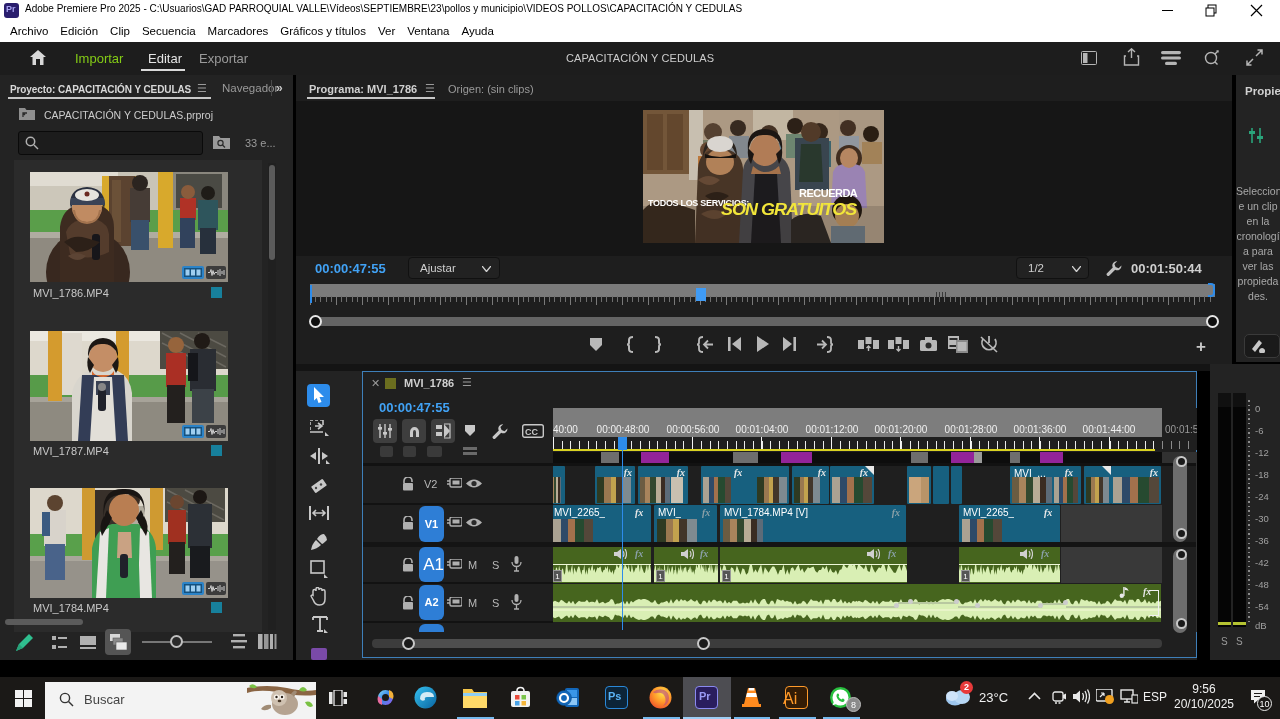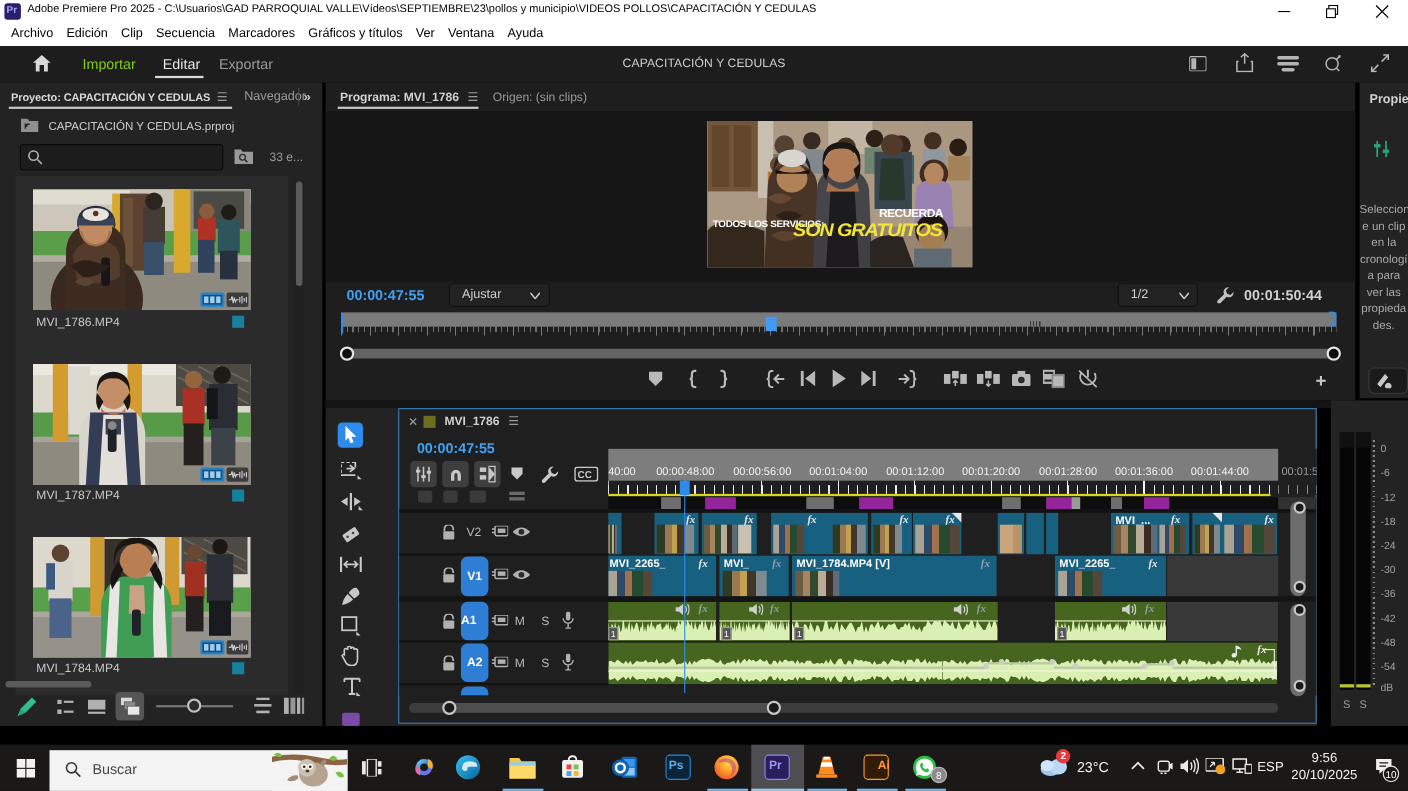--- a/index.html
+++ b/index.html
@@ -5,21 +5,21 @@
 html,body{width:1280px;height:719px;overflow:hidden;background:#000;font-family:"Liberation Sans",sans-serif}
 .a{position:absolute}
 .ic{position:absolute;display:block}
 .clip{position:absolute;top:0;height:38px;background:#17607f;border-radius:1px}
 .clipA{position:absolute;top:0;height:36px;background:#46651e}
 .fx{position:absolute;font-size:10px;font-style:italic;color:#e8e8e8;font-family:"Liberation Serif",serif;font-weight:bold}
 .fxg{position:absolute;font-size:10px;font-style:italic;color:#8aa0a8;font-family:"Liberation Serif",serif;font-weight:bold}
 .ph1{position:absolute;bottom:1px;background:linear-gradient(90deg,#6b5c42 0 18%,#a8845c 18% 34%,#32482f 34% 52%,#b8ac96 52% 70%,#3a2c22 70% 85%,#5c6b78 85% 100%)}
 .ph2{position:absolute;bottom:1px;background:linear-gradient(90deg,#2e3a22 0 22%,#9a7850 22% 40%,#c2a24e 40% 55%,#42362a 55% 75%,#7e8a90 75% 100%)}
 .ph3{position:absolute;bottom:1px;background:linear-gradient(90deg,#aaa292 0 20%,#2e4a68 20% 38%,#a2714c 38% 55%,#264a30 55% 78%,#54473a 78% 100%)}
-.tlab{position:absolute;top:2px;left:4px;font-size:10px;font-weight:bold;color:#fff;white-space:nowrap;overflow:hidden}
+.tlab{position:absolute;top:2px;left:4px;font-size:10px;font-weight:normal;color:#fff;white-space:nowrap;overflow:hidden}
 .wtri{position:absolute;top:0;right:0;width:0;height:0;border-left:9px solid transparent;border-top:9px solid #e8e8e8}
 </style>
 </head>
 <body>
 <svg width="0" height="0" style="position:absolute">
     <defs>
 <symbol id="wv" viewBox="0 0 200 24" preserveAspectRatio="none">
         <path d="M0 24 L0 6 L2 12 L4 5 L6 7 L8 16 L10 14 L12 8 L14 9 L16 14 L18 6 L20 11 L22 16 L24 9 L26 10 L28 16 L30 14 L32 5 L34 5 L36 14 L38 10 L40 14 L42 9 L44 5 L46 16 L48 8 L50 11 L52 14 L54 10 L56 7 L58 7 L60 11 L62 16 L64 11 L66 11 L68 5 L70 16 L72 10 L74 16 L76 9 L78 8 L80 12 L82 8 L84 5 L86 12 L88 9 L90 14 L92 11 L94 8 L96 9 L98 8 L100 7 L102 12 L104 14 L106 11 L108 11 L110 7 L112 10 L114 6 L116 14 L118 9 L120 13 L122 14 L124 11 L126 16 L128 11 L130 10 L132 4 L134 7 L136 9 L138 5 L140 5 L142 6 L144 4 L146 11 L148 4 L150 6 L152 8 L154 10 L156 5 L158 12 L160 13 L162 5 L164 10 L166 14 L168 11 L170 8 L172 9 L174 4 L176 6 L178 13 L180 4 L182 8 L184 11 L186 14 L188 14 L190 9 L192 5 L194 12 L196 5 L198 6 L200 12 L200 24 Z" fill="#d9efb4"></path>
       </symbol>
 <symbol id="wvd" viewBox="0 0 200 10" preserveAspectRatio="none">
@@ -791,21 +791,21 @@
     </svg>
 <svg class="ic" style="left:103px;top:77px" width="16" height="11" viewBox="0 0 16 11">
       <path d="M0 5.5 Q8 -2.5 16 5.5 Q8 13.5 0 5.5 Z" fill="#b0b0b0"></path>
       <circle cx="8" cy="5.5" r="2.6" fill="#2a2a2a"></circle>
     </svg>
 
 <svg class="ic" style="left:39px;top:118px" width="12" height="14" viewBox="0 0 12 14">
       <path d="M2 6 L2 4 A4 4 0 0 1 10 4 L10 5" fill="none" stroke="#b0b0b0" stroke-width="1.6"></path>
       <rect x="1" y="6" width="10" height="7.5" rx="1" fill="#b0b0b0"></rect>
     </svg>
-<div class="ic" style="left:56px;top:107px;width:25px;height:35px;background:#2e7ed6;border-radius:6px;color:#fff;font-size:11px;font-weight:bold;text-align:left;line-height:35px">A1</div>
+<div class="ic" style="left:56px;top:107px;width:25px;height:35px;background:#2e7ed6;border-radius:6px;color:#fff;font-size:17px;font-weight:normal;text-align:right;line-height:35px">A1</div>
 <svg class="ic" style="left:84px;top:119px" width="15" height="12" viewBox="0 0 15 12">
       <rect x="3" y="0" width="12" height="9" rx="1.5" fill="none" stroke="#b0b0b0" stroke-width="1.4"></rect>
       <path d="M3 3 L0 3 M3 6 L0 6" stroke="#b0b0b0" stroke-width="1.4"></path>
       <rect x="5.5" y="2.5" width="7" height="4" fill="#b0b0b0"></rect>
     </svg>
 <div class="ic" style="left:105px;top:119px;font-size:11px;color:#b8b8b8">M</div>
 <div class="ic" style="left:129px;top:119px;font-size:11px;color:#b8b8b8">S</div>
 <svg class="ic" style="left:148px;top:116px" width="11" height="16" viewBox="0 0 11 16">
       <rect x="3.5" y="0" width="4" height="8" rx="2" fill="#b0b0b0"></rect>
       <path d="M1 6 A4.5 4.5 0 0 0 10 6 M5.5 11 L5.5 15 M3 15 L8 15" fill="none" stroke="#b0b0b0" stroke-width="1.3"></path>
@@ -981,21 +981,21 @@
 <div class="ic" style="left:339px;top:13px;font-size:11px;font-weight:bold;color:#9a9af5">Pr</div>
 
 <svg class="ic" style="left:380px;top:9px" width="23" height="23" viewBox="0 0 23 23">
       <path d="M8 2 L15 2 L19 18 L4 18 Z" fill="#ff8a1e"></path>
       <path d="M7 7 L16 7 L17 11 L6 11 Z" fill="#fff"></path>
       <path d="M9 2 L14 2 L14.5 4.5 L8.5 4.5 Z" fill="#fff"></path>
       <path d="M2 18 L21 18 L21 21 L2 21 Z" fill="#ff8a1e"></path>
     </svg>
 
 <div class="ic" style="left:425px;top:9px;width:23px;height:23px;background:#331c05;border-radius:4px;border:1.5px solid #ff9a2a"></div>
-<div class="ic" style="left:438px;top:13px;font-size:11px;font-weight:bold;color:#ff9a2a">Ai</div>
+<div class="ic" style="left:423px;top:13px;font-size:16px;font-weight:normal;color:#ff9a2a">Ai</div>
 
 <svg class="ic" style="left:469px;top:9px" width="23" height="23" viewBox="0 0 23 23">
       <circle cx="11.5" cy="11.5" r="10.5" fill="#28c03e"></circle>
       <path d="M11.5 3.5 A8 8 0 0 1 11.5 19.5 Q8.8 19.5 6.8 18.2 L3.5 19.2 L4.7 16.2 Q3.5 14.2 3.5 11.5 A8 8 0 0 1 11.5 3.5 Z" fill="#fff"></path>
       <path d="M8.5 7.5 Q9.5 7 10 8.5 Q10.5 10 9.5 10.5 Q10.5 12.8 12.8 13.5 Q13.5 12 14.5 12.8 Q16 13.8 15.5 14.8 Q14.5 16.5 12.5 15.8 Q8.5 14.5 7.5 10.5 Q7.2 8.5 8.5 7.5 Z" fill="#28c03e"></path>
     </svg>
 <div class="ic" style="left:486px;top:20px;width:15px;height:15px;background:#8a8a8a;border:1px solid #bbb;border-radius:50%;color:#fff;font-size:9px;text-align:center;line-height:14px">8</div>
 
 <div class="ic" style="left:97px;top:39.5px;width:37px;height:2.5px;background:#76b9ed"></div>
 <div class="ic" style="left:283px;top:39.5px;width:37px;height:2.5px;background:#76b9ed"></div>

